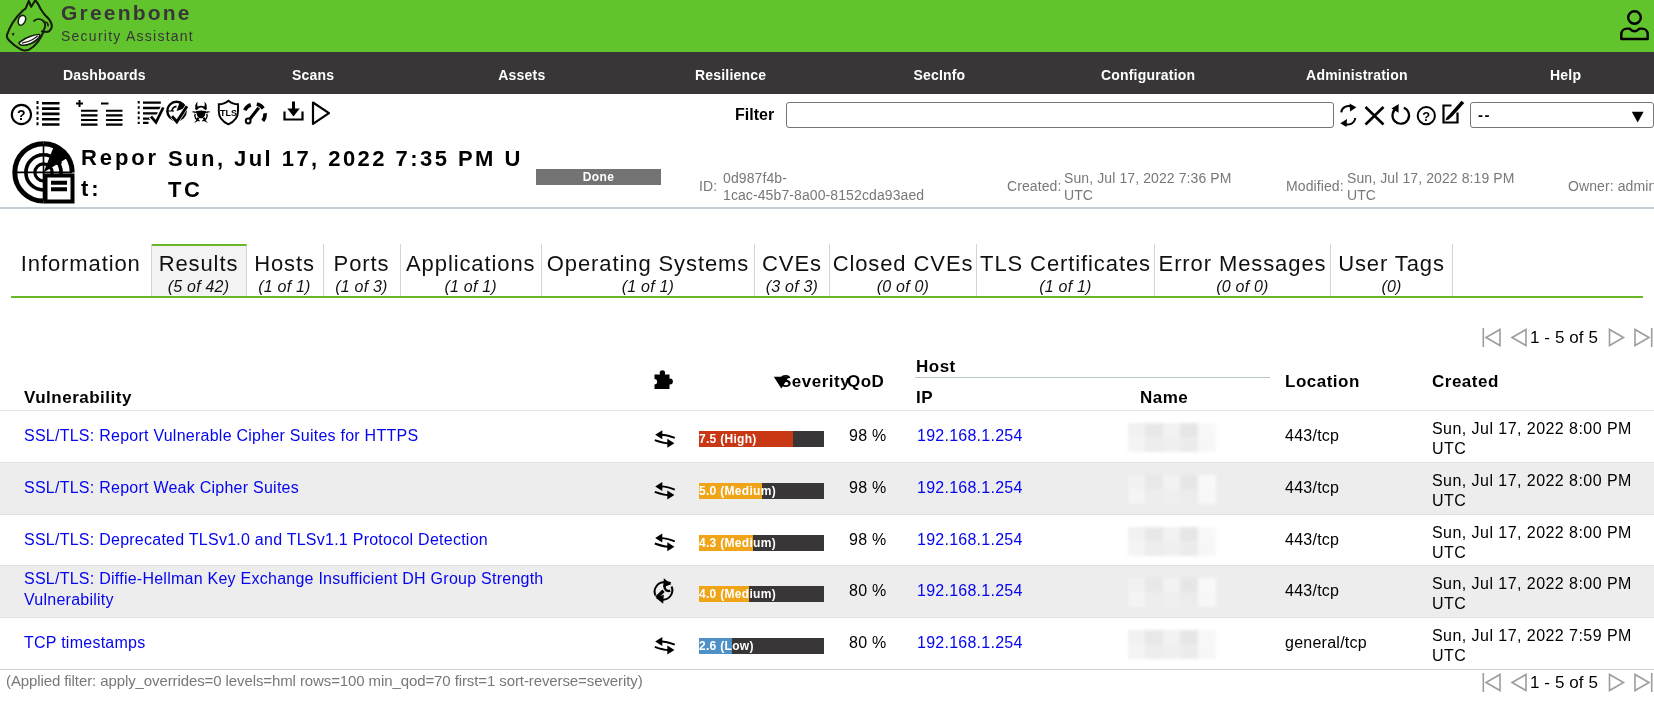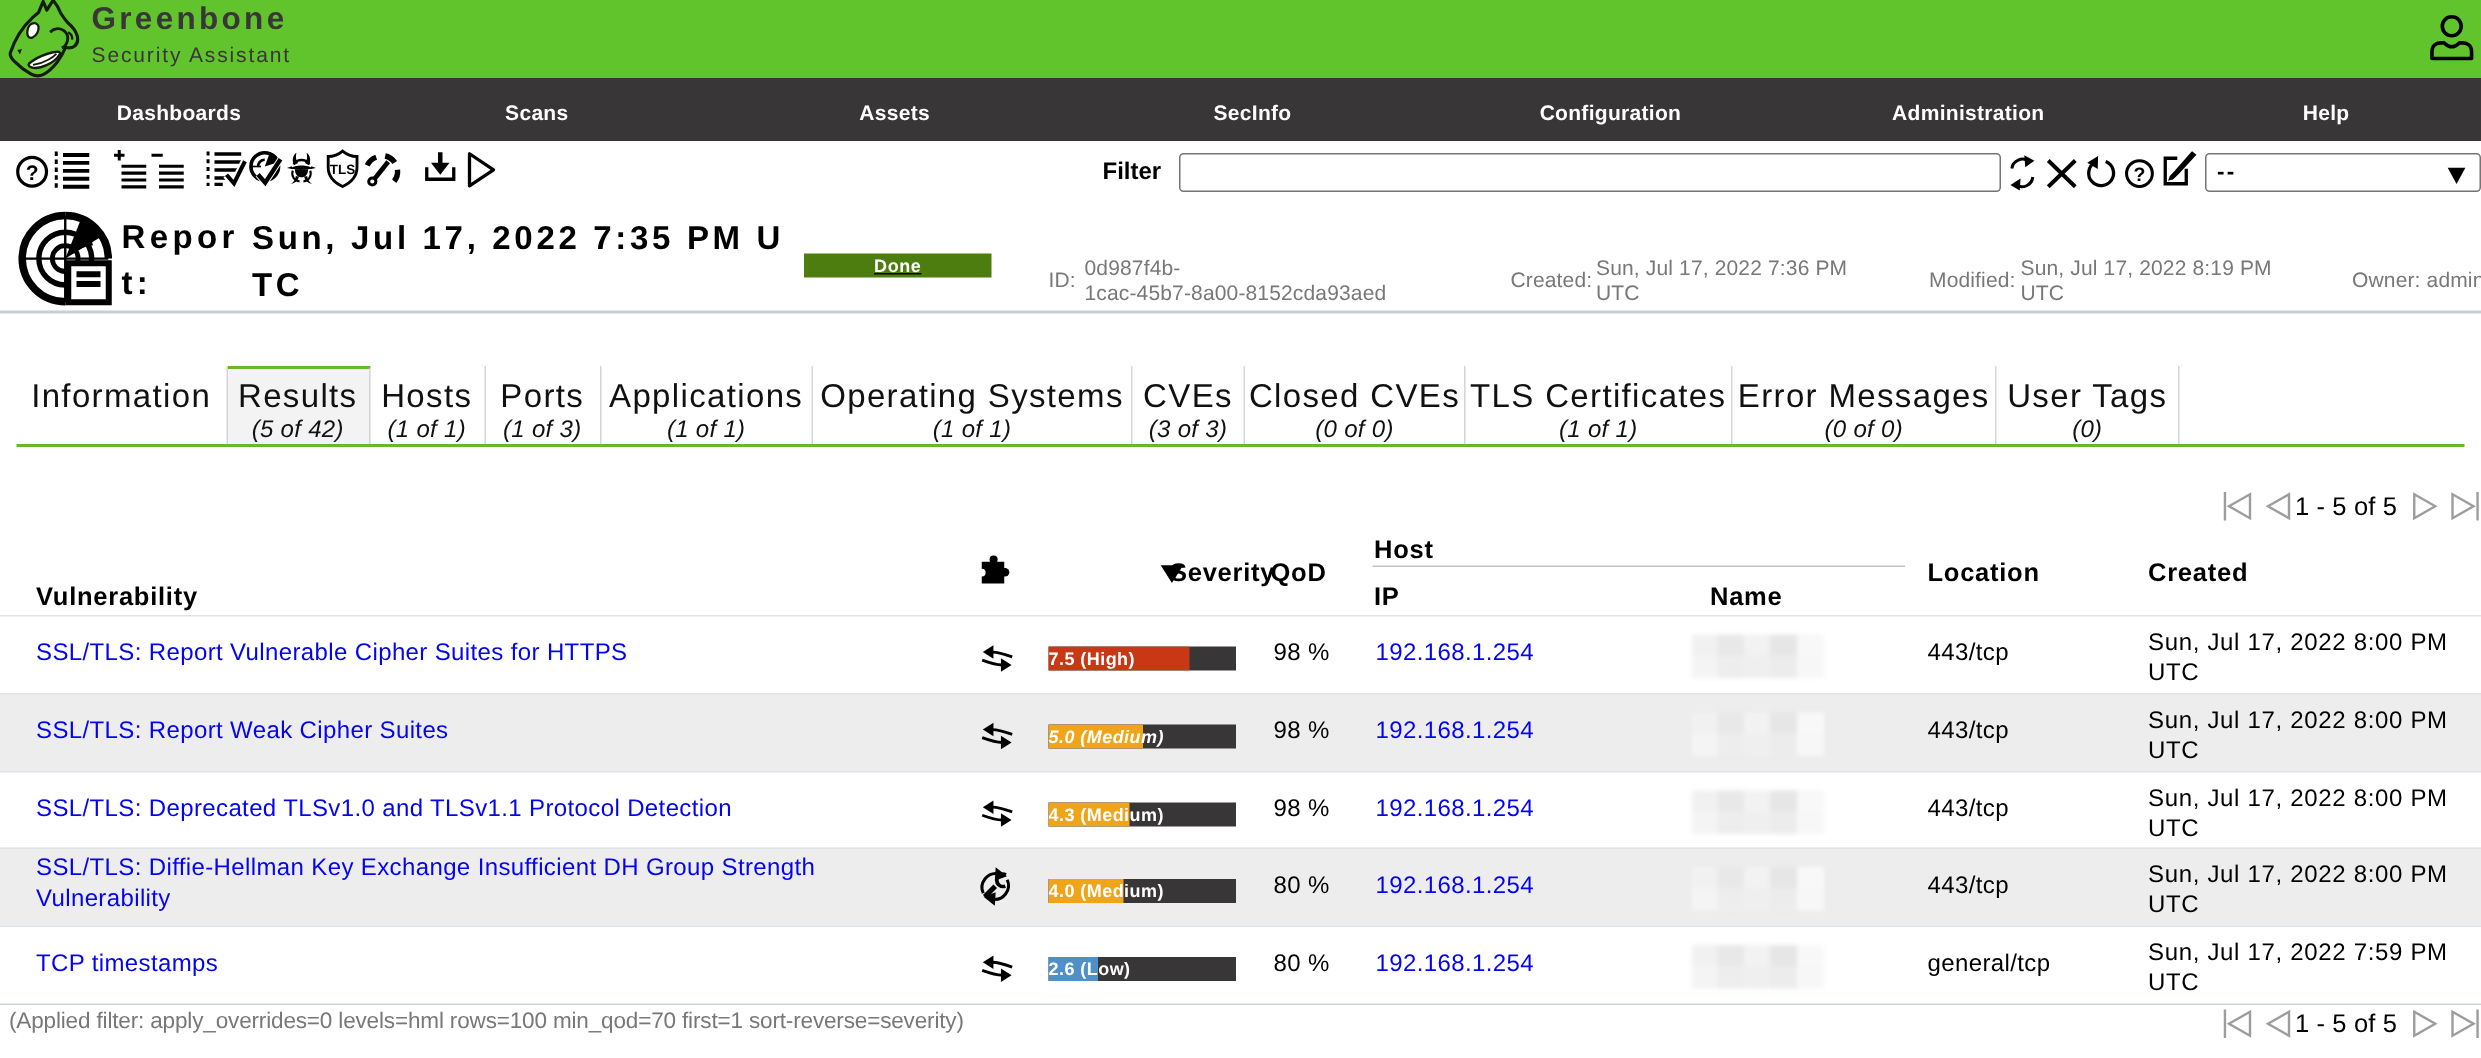--- a/index.html
+++ b/index.html
@@ -23,21 +23,21 @@
   border:1px solid #757575; border-radius:3px; background:#fff; }
 .filter-select { position:absolute; left:1470px; top:102px; width:184px; height:26px;
   border:1px solid #757575; border-radius:3px; background:#fff; font-size:15px; color:#000; }
 .filter-select .dash { position:absolute; left:7px; top:3px; font-weight:bold; letter-spacing:1.5px; }
 
 
 .sec-title { position:absolute; left:81px; top:142px; width:80px; font-size:22px; font-weight:bold;
   letter-spacing:2.9px; line-height:31px; color:#000; }
 .sec-date { position:absolute; left:168px; top:143px; width:370px; font-size:22px; font-weight:bold;
   letter-spacing:2.45px; line-height:31px; color:#000; }
-.donebar { position:absolute; left:536px; top:169px; width:125px; height:16px; background:#4d7c0f;text-decoration:underline; }
+.donebar { position:absolute; left:536px; top:169px; width:125px; height:16px; background:#737373; }
 .donebar span { display:block; text-align:center; color:#fff; font-weight:bold; font-size:12px;
   line-height:16px; letter-spacing:0.4px; }
 .info { position:absolute; color:#787878; font-size:14px; line-height:16.5px; letter-spacing:0.1px; }
 .sec-divider { position:absolute; left:0; top:207px; width:1654px; height:2px; background:#c3ced5; }
 
 
 .tabs { position:absolute; left:11px; top:244px; height:54px; display:flex; }
 .tab { border-right:1px solid #d5d5d5; text-align:center; padding:6px 0 0 0; }
 .tab:first-child { border-left:none; }
 .tab .t1 { font-size:22px; letter-spacing:0.9px; color:#111; line-height:28px; }
@@ -245,20 +245,21 @@
   <path d="M663.8 578.2 L671.3 584.2 L663.2 587.2 Z" fill="#000"></path>
   <path d="M663.2 603.8 L655.7 597.8 L663.8 594.8 Z" fill="#000"></path>
   <path d="M656.5 597.8 L663.5 590.8" fill="none" stroke="#000" stroke-width="3.4"></path>
   <path d="M670.6 583.3 A 4.1 4.1 0 1 0 670.2 590.7" fill="none" stroke="#000" stroke-width="2.4"></path>
 </svg>
 <div class="menubar">
     <div class="menurow">
   <div class="mi">Dashboards</div>
       <div class="mi">Scans</div>
       <div class="mi">Assets</div>
+  <div class="mi">Resilience</div>
       <div class="mi">SecInfo</div>
       <div class="mi">Configuration</div>
   <div class="mi">Administration</div>
       <div class="mi">Help</div>
 </div>
   </div>
 <div class="logo-text">
   <div class="logo-line1">Greenbone</div>
   <div class="logo-line2">Security Assistant</div>
 </div>
@@ -362,21 +363,21 @@
       <i class="b7"></i>
       <i class="b8"></i>
       <i class="b9"></i>
       <i class="b10"></i>
     </div>
   <div class="cell" style="left:1285px; top:16px;">443/tcp</div>
   <div class="cell dt" style="left:1432px; top:8px; line-height:20px;">Sun, Jul 17, 2022 8:00 PM<br>UTC</div>
 </div>
 <div class="row stripe" style="top:462px; height:52px;">
   <div class="cell" style="left:24px; top:16px;"><a class="lnk">SSL/TLS: Report Weak Cipher Suites</a></div>
-  <div class="sevbar" style="top:20px;font-style:italic;">
+  <div class="sevbar" style="top:20px;">
       <div class="fill" style="width:63px; background:#f0a519;"></div>
       <div class="lbl">5.0 (Medium)</div>
     </div>
   <div class="cell" style="left:849px; top:16px;">98 %</div>
   <div class="cell" style="left:917px; top:16px;"><a class="lnk">192.168.1.254</a></div>
   <div class="blur">
       <i class="b1"></i>
       <i class="b2"></i>
       <i class="b3"></i>
       <i class="b4"></i>

